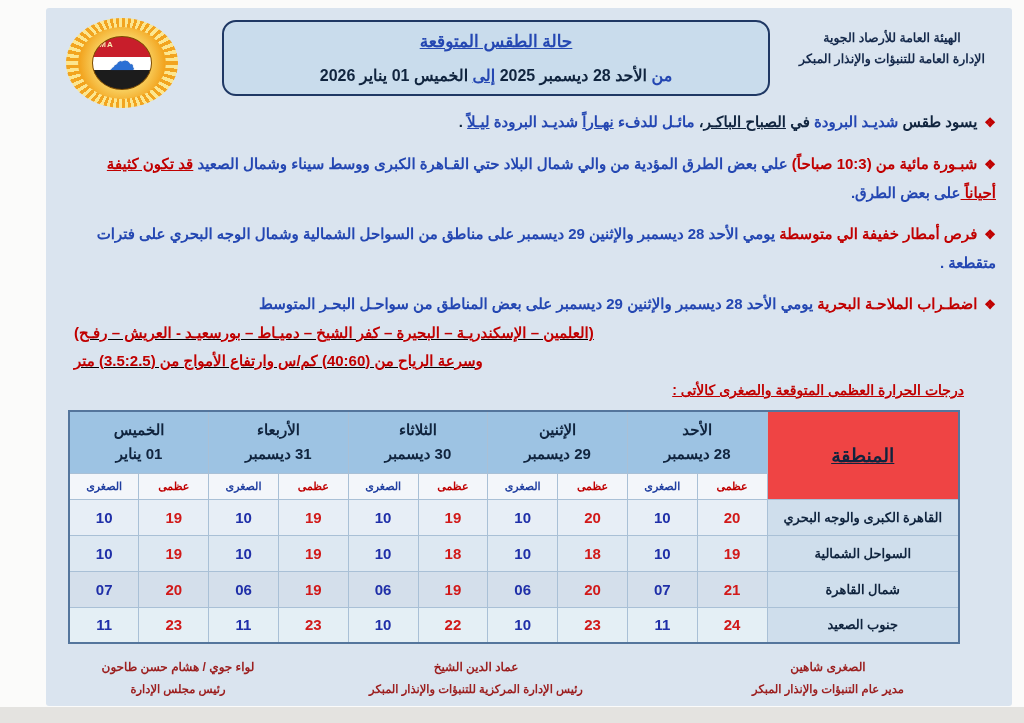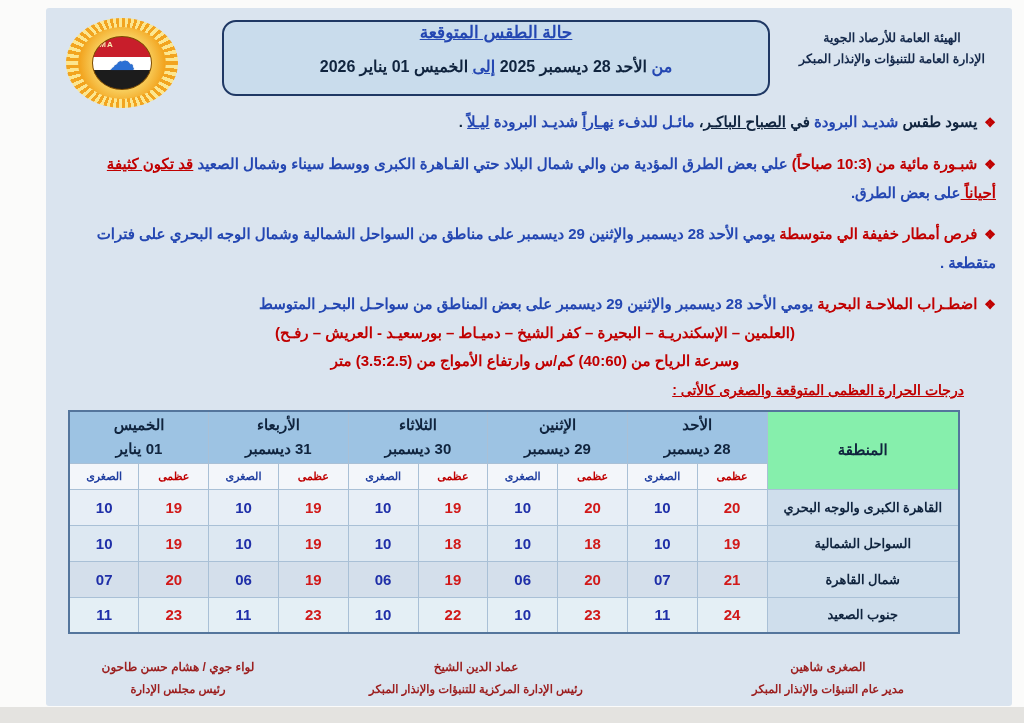--- a/index.html
+++ b/index.html
@@ -9,21 +9,21 @@
 
   
   .content { position:absolute; left:46px; top:8px; width:966px; height:698px;
              background:#dae4ef; border-radius:3px; direction:rtl; }
 
   
   .agency { position:absolute; right:6px; top:20px; width:228px; text-align:center;
             color:#15294b; font-weight:700; font-size:12.5px; line-height:1.7; }
   .title-box { position:absolute; right:242px; top:12px; width:548px; height:76px;
                background:#c9dcec; border:2.5px solid #1f3864; border-radius:14px;
-               display:flex; flex-direction:column; justify-content:flex-start; align-items:center; gap:14px; }
+               display:flex; flex-direction:column; justify-content:center; align-items:center; gap:14px; }
   .title-line { font-size:17px; font-weight:700; color:#2447b2; text-decoration:underline; }
   .subtitle-line { font-size:16px; font-weight:700; color:#10243e; }
 
   
   .logo { position:absolute; left:20px; top:8px; width:112px; height:94px; }
   .sun { position:absolute; left:0; top:2px; width:112px; height:90px; border-radius:50%;
          background:repeating-conic-gradient(#f2a41f 0deg 4deg, #fce690 4deg 8deg); }
   .sun-core { position:absolute; left:50%; top:50%; width:88px; height:72px; transform:translate(-50%,-50%);
               border-radius:50%; background:radial-gradient(circle, #fbe27a 35%, #f2a41f 75%, #f7c84e 100%); }
   .emblem { position:absolute; left:50%; top:50%; width:60px; height:54px; transform:translate(-50%,-50%);
@@ -31,36 +31,36 @@
             background:linear-gradient(#c81e2b 0 38%, #ffffff 38% 64%, #1c1c1c 64% 100%); }
   .emblem .ema { position:absolute; top:3px; left:0; right:0; text-align:left;
                  font-size:8px; font-weight:700; color:#f8e9b0; letter-spacing:1px; }
   .emblem .cloud { position:absolute; top:11px; left:0; right:0; text-align:center;
                    font-size:26px; line-height:26px; color:#2a6fd4; text-shadow:0 0 1px #174a9c; }
 
   
   .bullets { position:absolute; right:16px; left:28px; top:100px; direction:rtl; }
   .bullet { text-align:right; font-size:15px; font-weight:700; line-height:28px; margin-bottom:13px; }
   .bullet-icon { color:#c00000; font-size:13px; margin-left:7px; }
-  .center-line { text-align:center; }
+  .center-line { text-align:left;text-decoration:underline; }
   .seg-d  { color:#10243e; }
   .seg-du { color:#10243e; text-decoration:underline; }
   .seg-b  { color:#2447b2; }
   .seg-bu { color:#2447b2; text-decoration:underline; }
   .seg-r  { color:#c00000; }
   .seg-ru { color:#c00000; text-decoration:underline; }
 
   
   .table-title { position:absolute; right:48px; top:374px; font-size:14px; font-weight:700;
                  color:#c00000; text-decoration:underline; direction:rtl; }
   table.temps { position:absolute; right:52px; top:402px; width:892px; border-collapse:collapse;
                 direction:rtl; table-layout:fixed; border:2px solid #54759c; }
   table.temps td { border:1px solid #a9c0d6; text-align:center; vertical-align:middle; overflow:hidden; }
-  td.region-h { background:#86efac; font-size:15px; font-weight:700; color:#10243e; width:192px; }
-  td.day-h { background:#9dc3e3; height:52px; font-size:15px; font-weight:700; color:#10243e; line-height:1.6; }
+  td.region-h { background:#ef4444; font-size:19px; font-weight:700; color:#10243e; width:192px;text-decoration:underline; }
+  td.day-h { background:#9dc3e3; height:62px; font-size:15px; font-weight:700; color:#10243e; line-height:1.6; }
   td.sub { background:#f3f6fa; height:26px; font-size:11px; font-weight:700; }
   td.sub.max { color:#c00000;text-align:center; }
   td.sub.min { color:#1f3ea0; }
   td.region-cell { background:#cfdeec; font-size:13px; font-weight:700; color:#10243e; }
   td.val { height:36px; font-size:15px; font-weight:700; }
   td.val.max { color:#d11919; }
   td.val.min { color:#1f2fa8; }
   tr.r0 td.val { background:#e7eef6; }
   tr.r1 td.val { background:#dde8f2; }
   tr.r2 td.val { background:#d4dfeb; }

